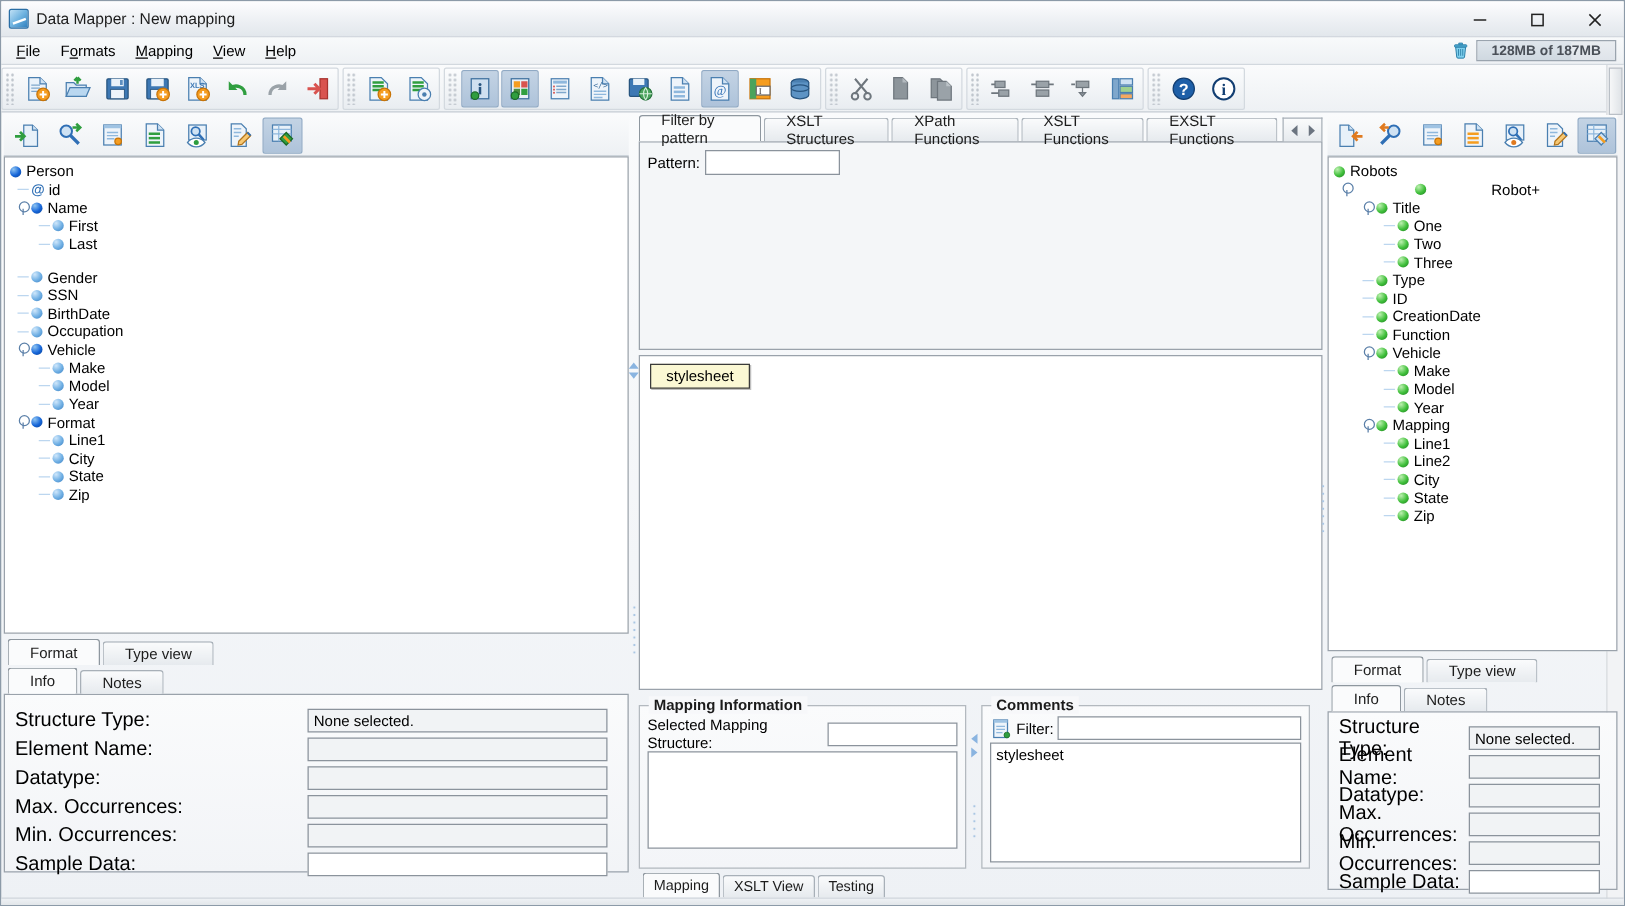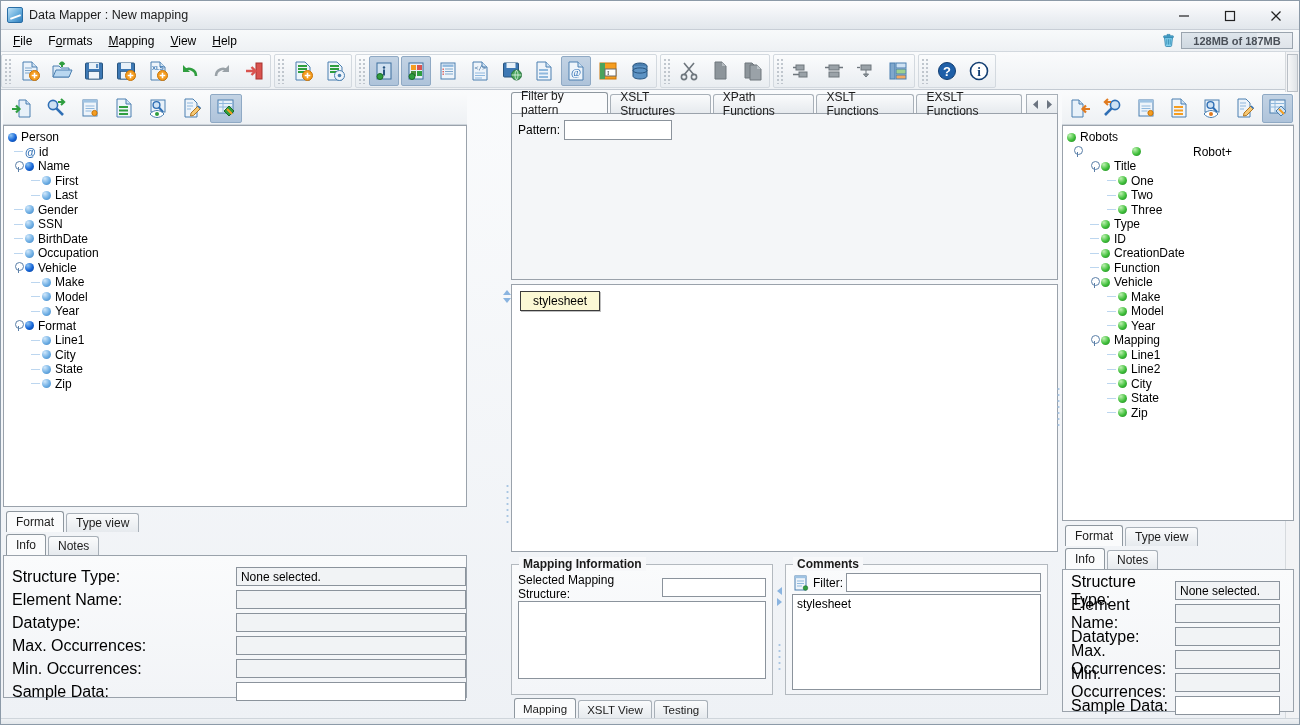--- a/index.html
+++ b/index.html
@@ -92,21 +92,21 @@
     display: flex; align-items: center; justify-content: center;
     border: 1px solid transparent; border-radius: 2px;
   }
   .tbbtn.active {
     background: linear-gradient(to bottom,#c3d3e4,#aec3da);
     border: 1px solid #8fa9c4;
   }
   .tbbtn svg { display: block; }
 
   
-  .panel-left  { position: absolute; left: 2px;  top: 91px; width: 464px; bottom: 4px; }
+  .panel-left  { position: absolute; left: 2px;  top: 91px; width: 500px; bottom: 4px; }
   .panel-mid   { position: absolute; left: 510px; top: 91px; width: 547px; bottom: 4px; }
   .panel-right { position: absolute; left: 1061px; top: 91px; width: 232px; bottom: 4px; }
 
   .side-toolbar {
     height: 33px; background: linear-gradient(to bottom,#fafbfc,#eef1f4);
     display: flex; align-items: center; padding-left: 2px;
     border-bottom: 1px solid #cdd4db;
   }
   .side-toolbar .tbbtn { width: 32px; height: 29px; }
 
@@ -133,21 +133,21 @@
     width: 7px; height: 7px; border: 1.3px solid #5a7fa8; border-radius: 50%;
     background: #fff;
   }
   .handle:after {
     content: ""; position: absolute; left: 4px; top: 6px; width: 1.3px; height: 5px; background: #5a7fa8;
   }
 
   
   .tabstrip { display: flex; align-items: flex-end; height: 21px; padding-left: 3px; }
   .tab {
-    height: 19px; padding: 0 9px; display: flex; align-items: center;
+    height: 19px; padding: 0 17px; display: flex; align-items: center;
     font-size: 12px;
     background: linear-gradient(to bottom,#fafbfc,#e6eaee);
     border: 1px solid #a8b0b8; border-bottom: none;
     border-radius: 3px 3px 0 0; margin-right: 2px; color: #1c1c1c;
   }
   .tab.sel {
     background: #fafbfc; height: 21px;
     border-color: #8e979f;
     font-weight: normal;
   }
@@ -611,21 +611,21 @@
           <div class="tnode" style="padding-left: 34px;">
             <span style="width: 9px; height: 1px; background: rgb(188, 214, 239); margin-left: -11px; margin-right: 2px; flex: 0 0 auto;"></span>
             <span class="bullet light-blue"></span>
             <span class="lbl">First</span>
           </div>
           <div class="tnode" style="padding-left: 34px;">
             <span style="width: 9px; height: 1px; background: rgb(188, 214, 239); margin-left: -11px; margin-right: 2px; flex: 0 0 auto;"></span>
             <span class="bullet light-blue"></span>
             <span class="lbl">Last</span>
           </div>
-          <div class="tnode" style="padding-left: 17px;">
+          <div class="tnode" style="padding-left: 17px; margin-top: 12px;">
             <span style="width: 9px; height: 1px; background: rgb(188, 214, 239); margin-left: -11px; margin-right: 2px; flex: 0 0 auto;"></span>
             <span class="bullet light-blue"></span>
             <span class="lbl">Gender</span>
           </div>
           <div class="tnode" style="padding-left: 17px;">
             <span style="width: 9px; height: 1px; background: rgb(188, 214, 239); margin-left: -11px; margin-right: 2px; flex: 0 0 auto;"></span>
             <span class="bullet light-blue"></span>
             <span class="lbl">SSN</span>
           </div>
           <div class="tnode" style="padding-left: 17px;">

